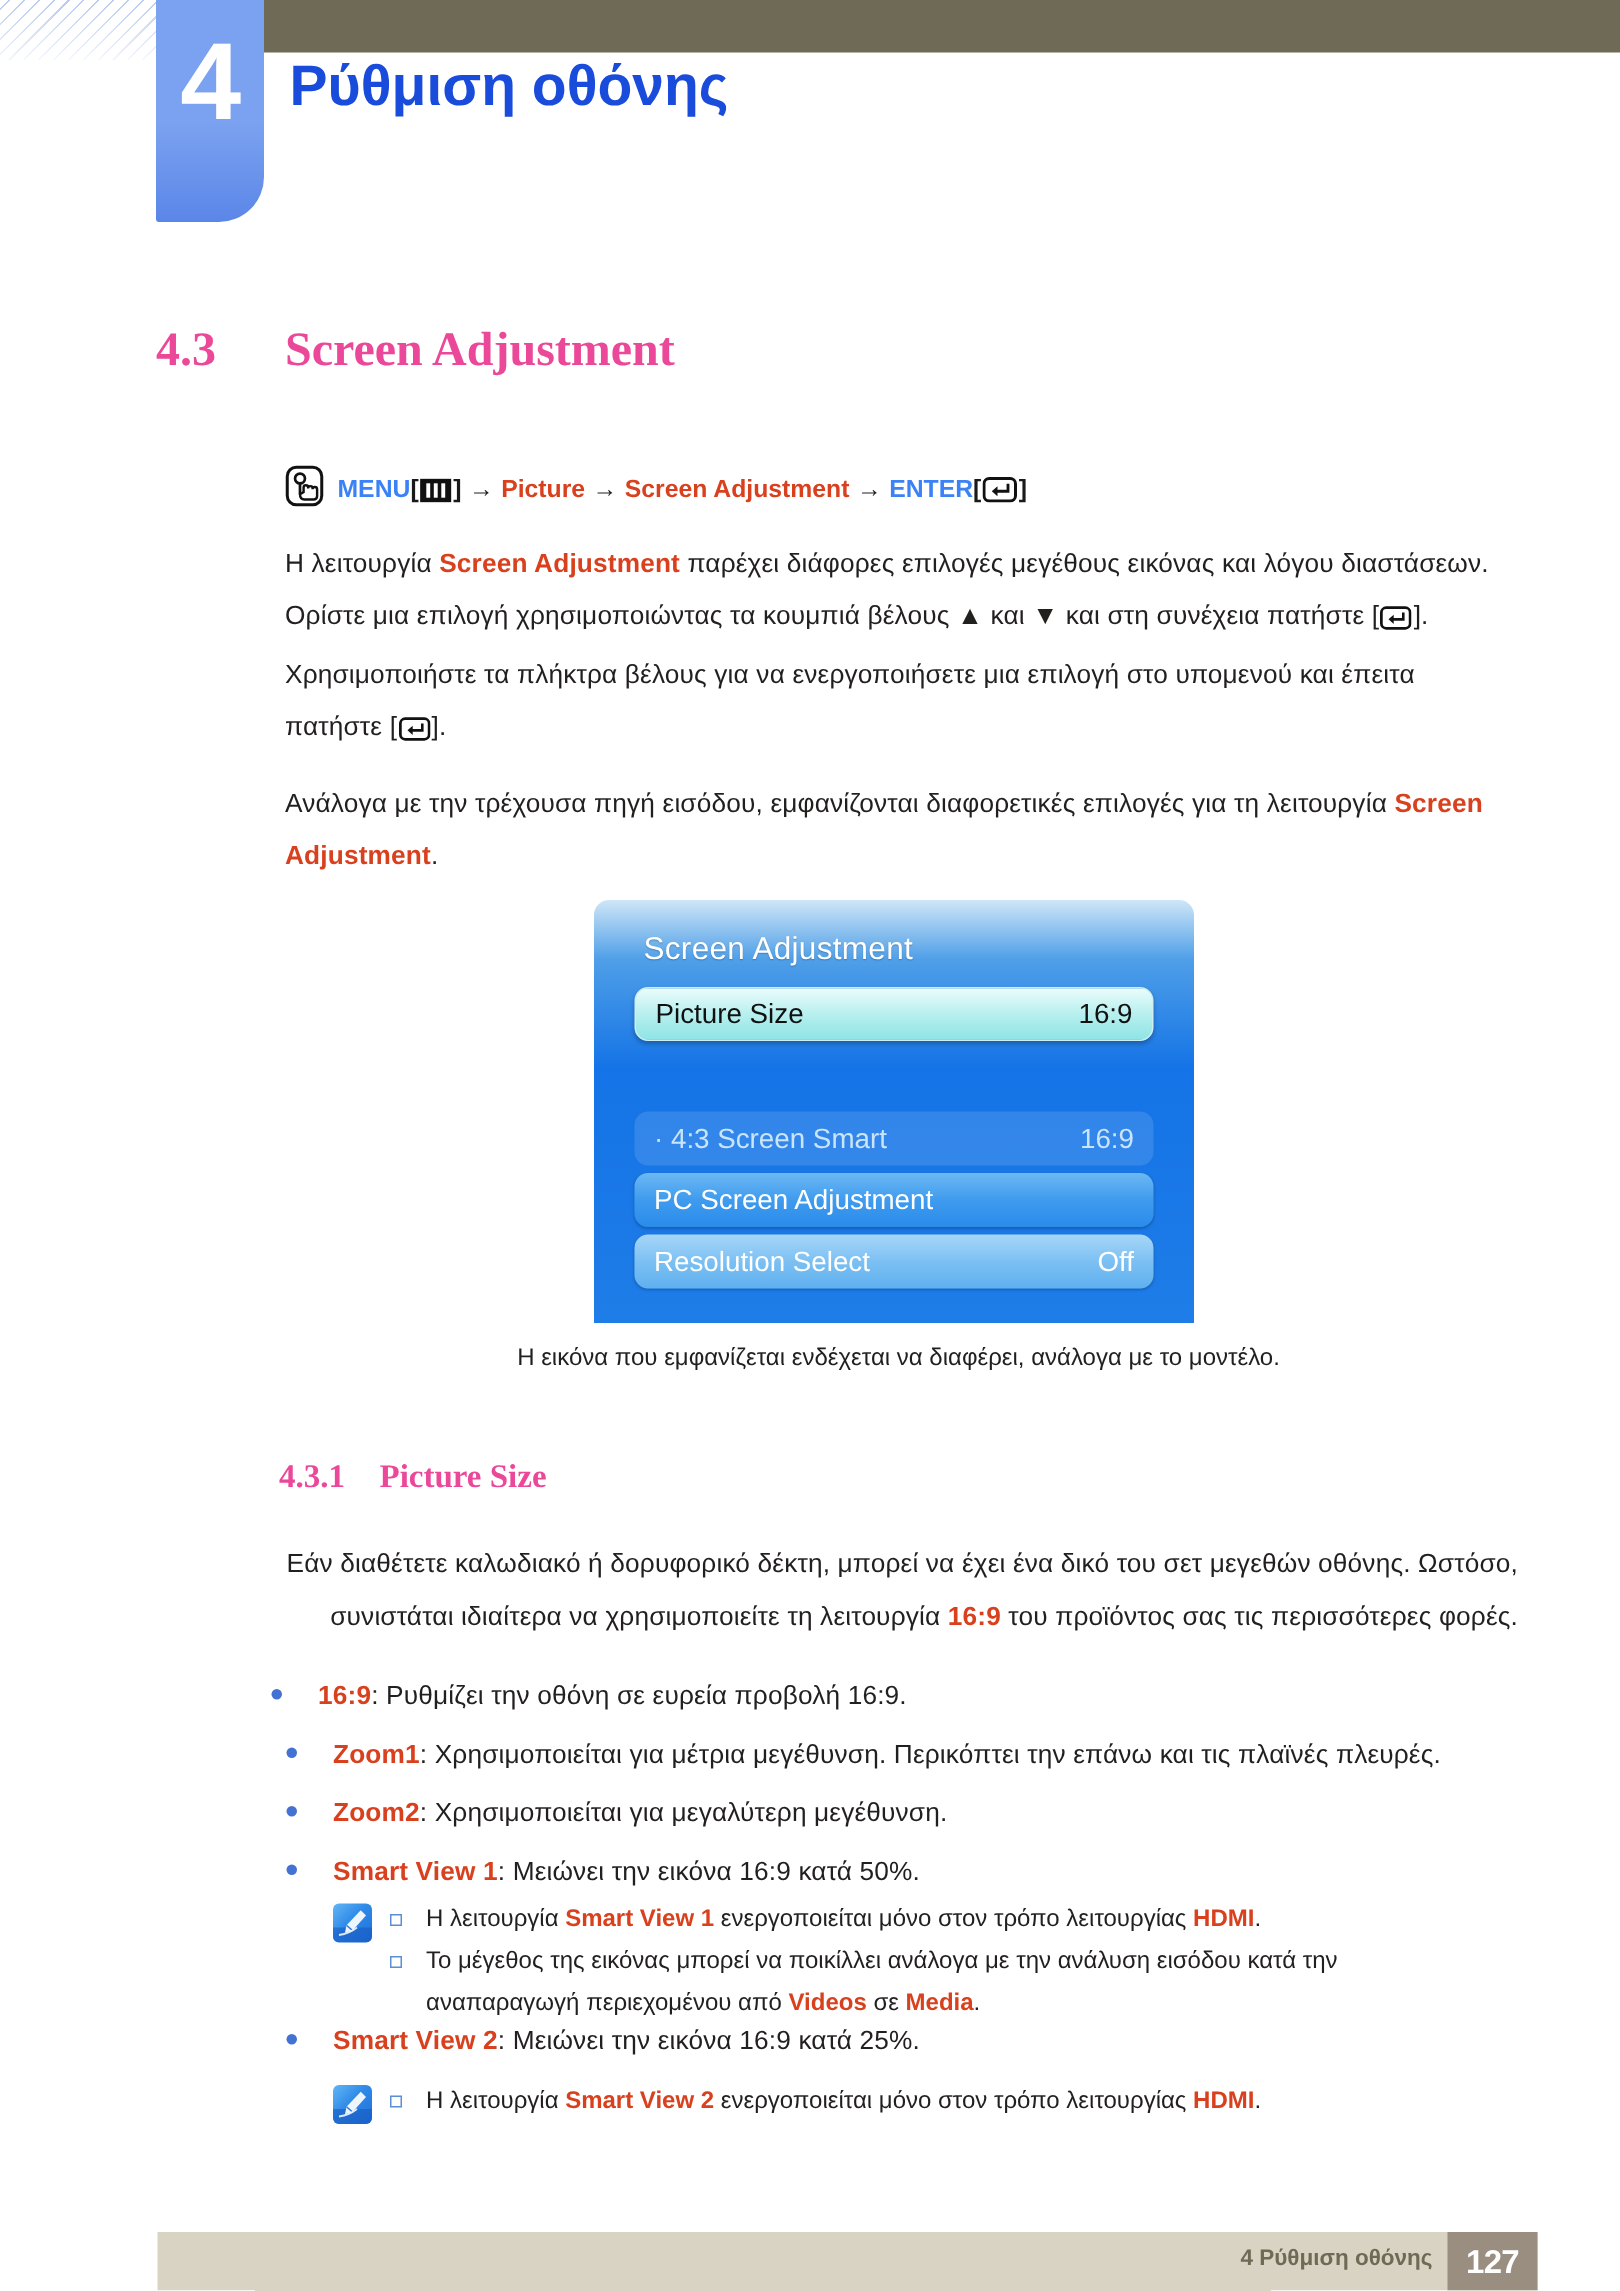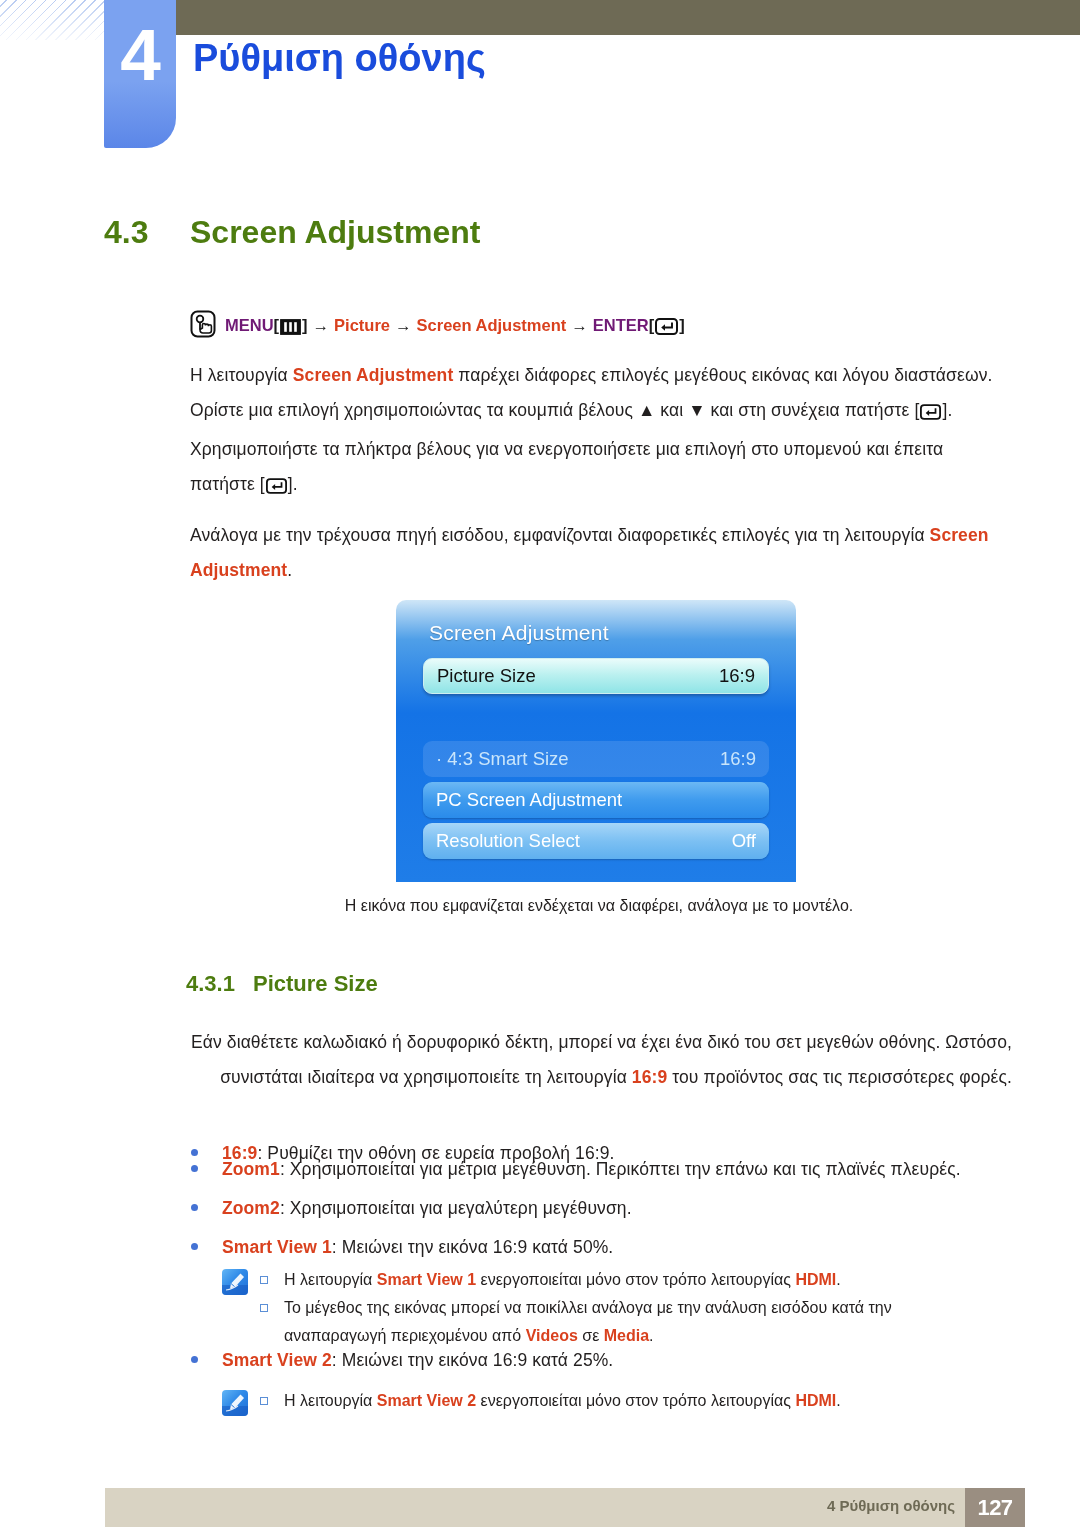--- a/index.html
+++ b/index.html
@@ -67,23 +67,24 @@
 
   
   #content {
     position: absolute;
     left: 0; top: 0;
     width: 1080px;
   }
 
   .sec-head {
     position: absolute;
-    color: #4d7c0f;
+    color: #ec4899;
     font-weight: bold;
     white-space: nowrap;
+    font-family: Liberation Serif, serif;
   }
   #sec-43 { left: 104px; top: 214px; font-size: 32px; }
   #sec-43 .num { display: inline-block; width: 86px; }
   #sec-431 { left: 186px; top: 961px; font-size: 22px; }
   #sec-431 .num { display: inline-block; width: 67px; margin-top: 10px; }
 
   
   #menupath {
     position: absolute;
     left: 190px; top: 310px;
@@ -91,21 +92,21 @@
     font-weight: bold;
     white-space: nowrap;
     color: #8a6d1e;
     line-height: 30px;
   }
   #menupath .hand-icon {
     display: inline-block;
     vertical-align: -7px;
     margin-right: 9px;
   }
-  #menupath .gold { color: #701a75; }
+  #menupath .gold { color: #3b82f6; }
   #menupath .red { color: #d9411e; }
   #menupath .brk { color: #1a1a1a; font-weight: bold; }
   #menupath .arrow { color: #1a1a1a; padding: 0 5px; font-weight: normal; }
   .glyph-box {
     display: inline-block;
     vertical-align: -4px;
     margin: 0 1px;
   }
 
   
@@ -198,21 +199,21 @@
     letter-spacing: 0.1px;
   }
   .bullet .dot {
     position: absolute;
     left: -31px;
     top: 12px;
     width: 7px; height: 7px;
     border-radius: 50%;
     background: #4472d4;
   }
-  #bl1 { left: 222px; top: 1114px; width: 790px; margin-top: 23px; }
+  #bl1 { left: 212px; top: 1114px; width: 790px; }
   #bl2 { left: 222px; top: 1153px; width: 790px; }
   #bl3 { left: 222px; top: 1192px; width: 790px; }
   #bl4 { left: 222px; top: 1231px; width: 790px; }
   #bl5 { left: 222px; top: 1344px; width: 790px; }
 
   
   .note {
     position: absolute;
   }
   .note-icon {
@@ -323,21 +324,21 @@
 
   <div class="para" id="para2"><span>Ανάλογα με την τρέχουσα πηγή εισόδου, εμφανίζονται διαφορετικές επιλογές για τη λειτουργία </span><span class="b-red">Screen Adjustment</span><span>.</span></div>
 
   <div id="osd">
     <div id="osd-title">Screen Adjustment</div>
     <div class="osd-row sel" id="osd-r1">
       <span>Picture Size</span>
       <span>16:9</span>
     </div>
     <div class="osd-row sub" id="osd-r3">
-      <span>· 4:3 Smart Size</span>
+      <span>· 4:3 Screen Smart</span>
       <span>16:9</span>
     </div>
     <div class="osd-row norm" id="osd-r4">
       <span>PC Screen Adjustment</span>
       <span></span>
     </div>
     <div class="osd-row norm2" id="osd-r5">
       <span>Resolution Select</span>
       <span>Off</span>
     </div>

